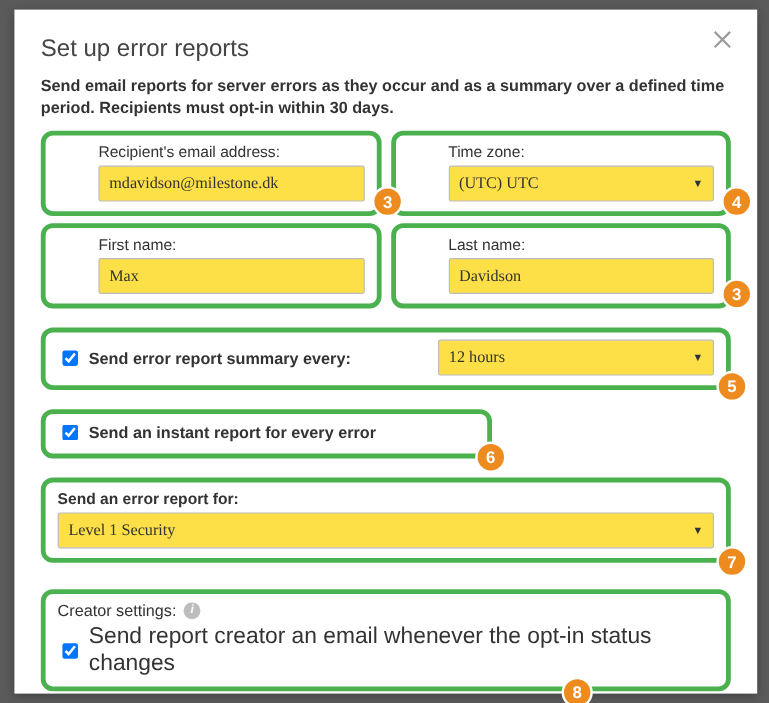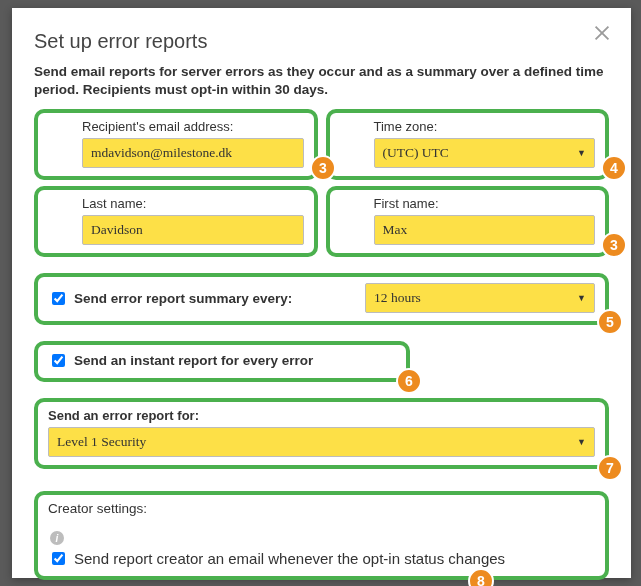--- a/index.html
+++ b/index.html
@@ -119,23 +119,22 @@
     align-items: center;
     justify-content: center;
     font-style: italic;
     margin-left: 2px;
   }
   .creator-label {
     font-size: 13.5px;
     color: #333;
     margin-bottom: 4px;
     display: flex;
-    align-items: flex-start;
-    gap: 15px;
-    flex-direction: column;
+    align-items: center;
+    gap: 4px;
   }
   .btn-row {
     display: flex;
     justify-content: flex-end;
     gap: 10px;
     margin-top: 10px;
   }
   .btn {
     min-width: 82px;
     height: 42px;
@@ -199,26 +198,26 @@
         <span>(UTC) UTC</span>
         <span class="caret">▼</span>
       </div>
     </div>
     <div class="badge" style="left:276px; top:46px;">3</div>
     <div class="badge" style="right:-18px; top:46px;">4</div>
   </div>
 
   <div class="row group">
     <div class="hl half">
+      <div class="field-label">First name:</div>
+      <input type="text" value="Max" style="">
+    </div>
+    <div class="hl half">
       <div class="field-label">Last name:</div>
       <input type="text" value="Davidson" style="">
-    </div>
-    <div class="hl half">
-      <div class="field-label">First name:</div>
-      <input type="text" value="Max" style="">
     </div>
     <div class="badge" style="right:-18px; top:46px;">3</div>
   </div>
 
   <div style="height:10px"></div>
 
   <div class="hl group">
     <div class="summary-row">
       <div class="left">
         <input type="checkbox" class="checkbox" checked="" style="">
@@ -253,21 +252,21 @@
 
   <div style="height:6px"></div>
 
   <div class="hl group">
     <div class="creator-label">
       <span>Creator settings:</span>
       <span class="info-icon">i</span>
     </div>
     <div class="cb-line">
       <input type="checkbox" class="checkbox" checked="" style="">
-      <span style="font-size:15px;color:#333;">Send report creator an email whenever the opt-in status changes</span>
+      <span style="font-size:19px;color:#333;">Send report creator an email whenever the opt-in status changes</span>
     </div>
     <div class="badge" style="left:430px; bottom:-18px;">8</div>
   </div>
 
   <div class="btn-row group">
     <div class="btn-hl">
       <button class="btn">Continue</button>
     </div>
     <div class="badge" style="right:72px; top:18px;">9</div>
   </div>

